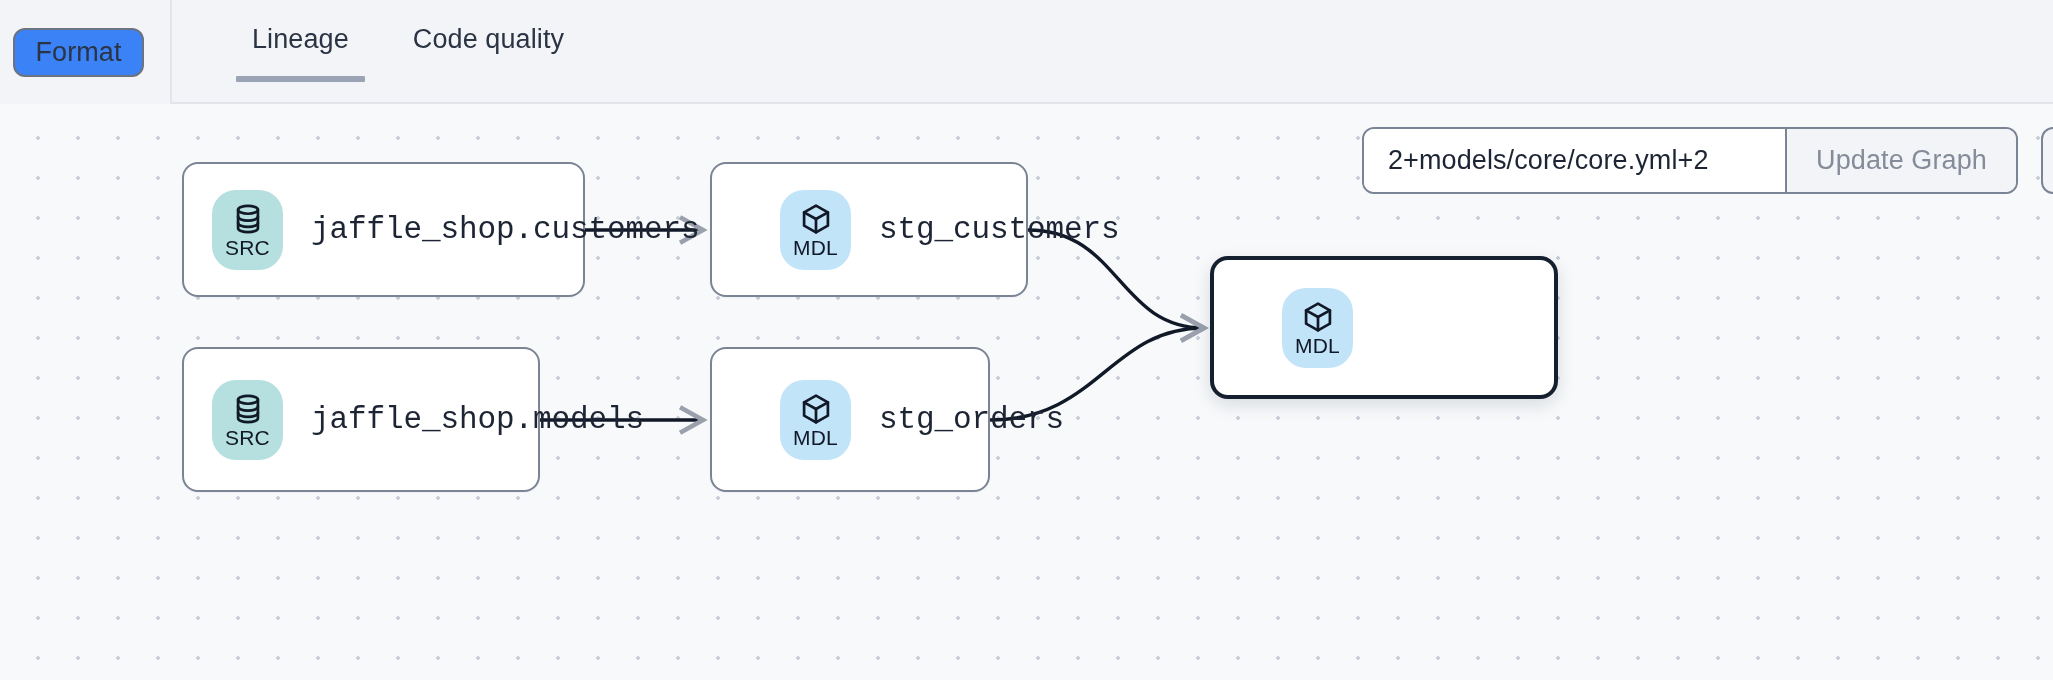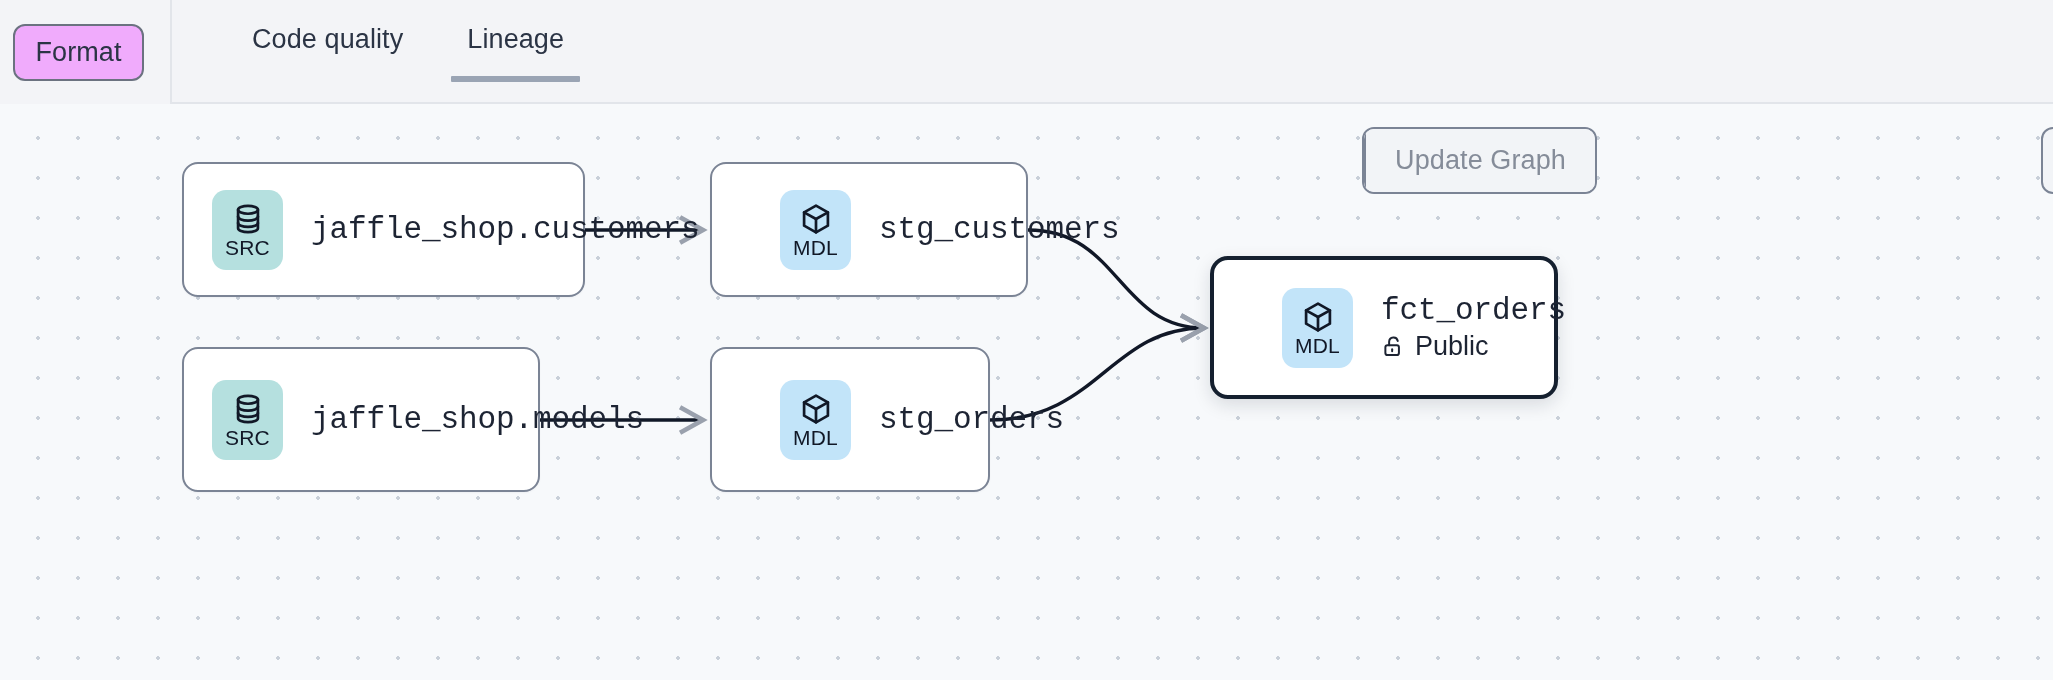--- a/index.html
+++ b/index.html
@@ -35,24 +35,24 @@
     width: 172px;
     flex: 0 0 172px;
     display: flex;
     align-items: center;
     padding-left: 13px;
     background: #f3f4f7;
     border-right: 2px solid #e2e5ea;
   }
 
   .format-button {
-    height: 57px;
+    height: 49px;
     min-width: 131px;
     padding: 0 20px;
-    background: #f0abfc;
+    background: #3b82f6;
     border: 2px solid #6b7280;
     border-radius: 12px;
     color: #2b3445;
     font-size: 27px;
     font-family: "Liberation Sans", sans-serif;
     display: flex;
     align-items: center;
     justify-content: center;
     cursor: pointer;
     letter-spacing: 0.1px;
@@ -133,21 +133,21 @@
   .node.selected {
     border: 4px solid #15202f;
     border-radius: 18px;
     box-shadow: 0 6px 18px rgba(16,24,40,0.13);
   }
 
   .badge {
     flex: 0 0 auto;
     width: 71px;
     height: 80px;
-    border-radius: 14px;
+    border-radius: 24px;
     display: flex;
     flex-direction: column;
     align-items: center;
     justify-content: center;
     gap: 1px;
   }
   .badge.src { background: #b5e0df; }
   .badge.mdl { background: #c2e4f9; margin-left: 40px; }
 
   .badge svg { display: block; }
@@ -246,22 +246,22 @@
 
 <div id="app">
 
   <div class="topbar">
 
     <div class="topbar-left">
       <button class="format-button">Format</button>
     </div>
 
     <div class="tabs">
+      <div class="tab active">Lineage</div>
       <div class="tab">Code quality</div>
-      <div class="tab active">Lineage</div>
     </div>
 
     <div class="topbar-underline"></div>
   </div>
 
   <div class="canvas">
 
     <svg class="graph-svg" viewBox="0 0 2053 576" preserveAspectRatio="none">
       <defs>
         <marker id="arrow" viewBox="0 0 12 12" refX="10" refY="6" markerWidth="9" markerHeight="9" orient="auto-start-reverse">
@@ -338,33 +338,23 @@
 
     <div class="node selected" style="left:1210px; top:152px; width:348px; height:143px;">
       <div class="badge mdl">
         <svg width="34" height="34" viewBox="0 0 24 24" fill="none" stroke="#111827" stroke-width="1.9" stroke-linecap="round" stroke-linejoin="round">
           <path d="M12 2.6 L20.4 7.3 L20.4 16.7 L12 21.4 L3.6 16.7 L3.6 7.3 Z"></path>
           <path d="M3.6 7.3 L12 12 L20.4 7.3"></path>
           <path d="M12 12 L12 21.4"></path>
         </svg>
         <span class="badge-label">MDL</span>
       </div>
-      <div class="node-body">
-        <div class="node-title">fct_orders</div>
-        <div class="node-sub">
-          <svg class="lock-icon" width="25" height="25" viewBox="0 0 24 24" fill="none" stroke="#1d2433" stroke-width="1.9" stroke-linecap="round" stroke-linejoin="round">
-            <rect x="4.2" y="10.8" width="13" height="9.4" rx="2"></rect>
-            <path d="M7.8 10.8 V7.4 a4.2 4.2 0 0 1 8.3 -0.7"></path>
-            <path d="M10.7 14.6 v1.9"></path>
-          </svg>
-          <span>Public</span>
-        </div>
-      </div>
     </div>
 
     <div class="control-group">
+      <input class="selector-input" type="text" value="2+models/core/core.yml+2" style="">
       <button class="update-button">Update Graph</button>
     </div>
 
     <div class="edge-control"></div>
 
   </div>
 </div>
 
 </body></html>

